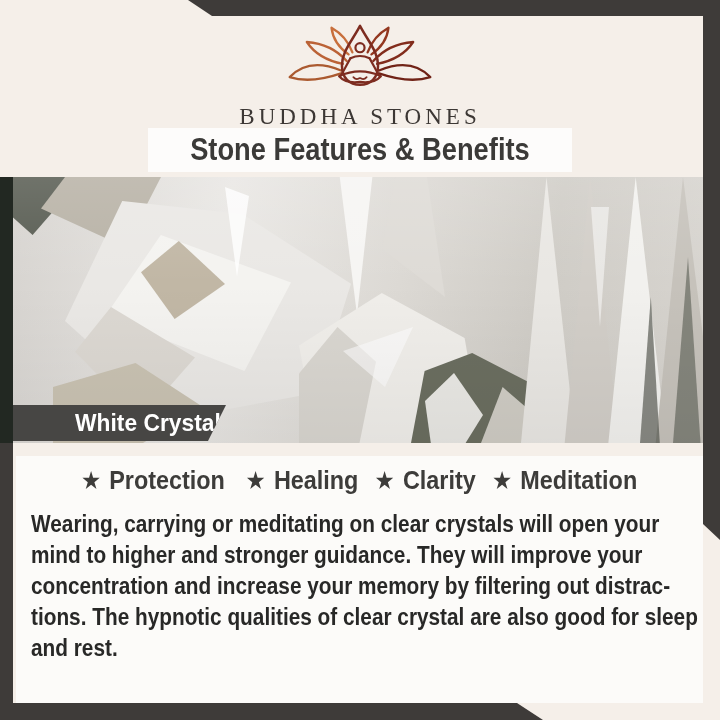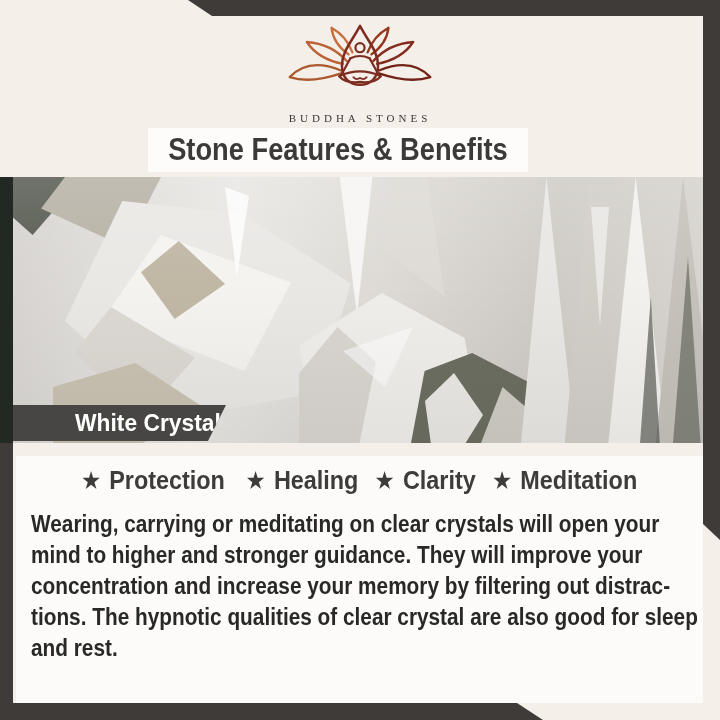--- a/index.html
+++ b/index.html
@@ -16,24 +16,24 @@
     clip-path:polygon(0 0,100% 0,100% 100%,0 calc(100% - 16px));}
   .left-strip{left:0;top:177px;width:13px;height:543px;
     background:linear-gradient(to bottom,#222822 0,#222822 49%,#3e3b39 49%);}
   .left-notch{left:13px;top:177px;width:37px;height:21px;
     clip-path:polygon(0 0,100% 0,16% 100%,0 100%);}
   .bottom-bar{left:0;bottom:0;width:543px;height:17px;
     clip-path:polygon(0 0,517px 0,100% 100%,0 100%);}
   
   .logo-wrap{position:absolute;left:0;top:20px;width:720px;
     display:flex;flex-direction:column;align-items:center;}
-  .brand-name{margin-top:10px;font-family:"Liberation Serif",serif;
-    font-size:11px;letter-spacing:4px;color:#3c3734;font-weight:500;}
+  .brand-name{margin-top:2px;font-family:"Liberation Serif",serif;
+    font-size:23px;letter-spacing:4px;color:#3c3734;font-weight:500;}
   
-  .title-box{position:absolute;left:148px;top:128px;width:380px;height:44px;
+  .title-box{position:absolute;left:148px;top:128px;width:424px;height:44px;
     background:#fdfcfb;display:flex;align-items:center;justify-content:center;}
   .title-text{font-size:31px;font-weight:bold;color:#3b3a38;white-space:nowrap;
     transform:scaleX(0.88);transform-origin:center;letter-spacing:0px;}
   
   .photo{position:absolute;left:13px;top:177px;width:690px;height:266px;overflow:hidden;
     background:linear-gradient(100deg,#d6d3cf,#e9e7e4 30%,#dcd9d4 55%,#cfccc6 75%,#d8d5d0);}
   .facet{position:absolute;}
   .photo-sheen{position:absolute;left:0;top:0;width:100%;height:100%;
     background:linear-gradient(to bottom,rgba(255,255,255,.14),rgba(0,0,0,0) 40%,rgba(0,0,0,.05));}
   

